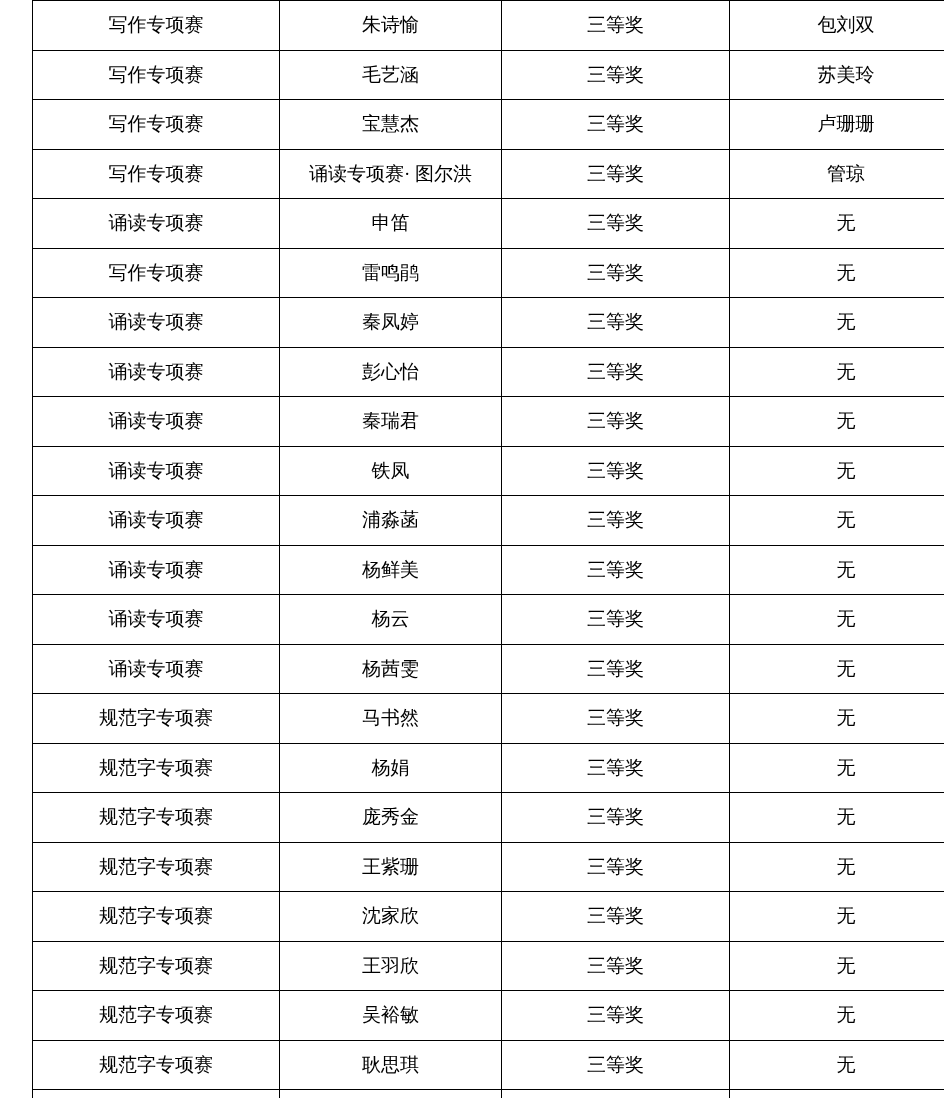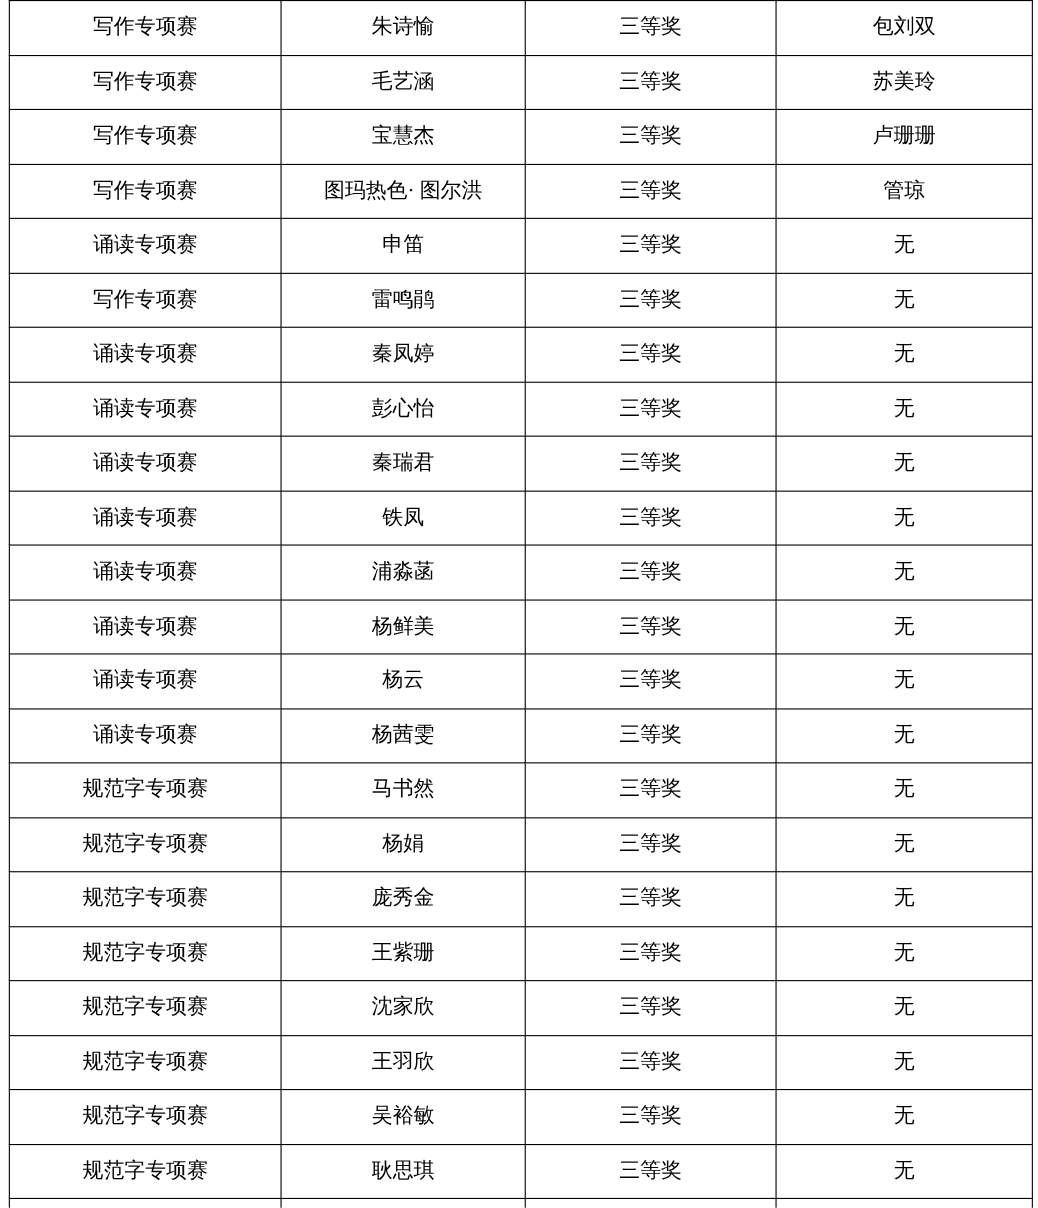--- a/index.html
+++ b/index.html
@@ -12,20 +12,21 @@
     height: 1098px;
     font-family: "Liberation Serif", "DejaVu Serif", serif;
     color: #000000;
   }
   .page {
     width: 944px;
     height: 1098px;
     box-sizing: border-box;
     position: relative;
     overflow: hidden;
+    padding-left: 24px;
   }
   table.award-table {
     border-collapse: collapse;
     width: 930px;
     margin: 0 0 0 8px;
     table-layout: fixed;
   }
   table.award-table td {
     border: 1px solid #000000;
     text-align: center;
@@ -97,21 +98,21 @@
           </td>
           <td>
             <span class="cell-wrap">卢珊珊</span>
           </td>
         </tr>
         <tr>
           <td>
             <span class="cell-wrap">写作专项赛</span>
           </td>
           <td>
-            <span class="cell-wrap">图玛热色· 图尔洪</span>
+            <span class="cell-wrap">诵读专项赛· 图尔洪</span>
           </td>
           <td>
             <span class="cell-wrap">三等奖</span>
           </td>
           <td>
             <span class="cell-wrap">管琼</span>
           </td>
         </tr>
         <tr>
           <td>

